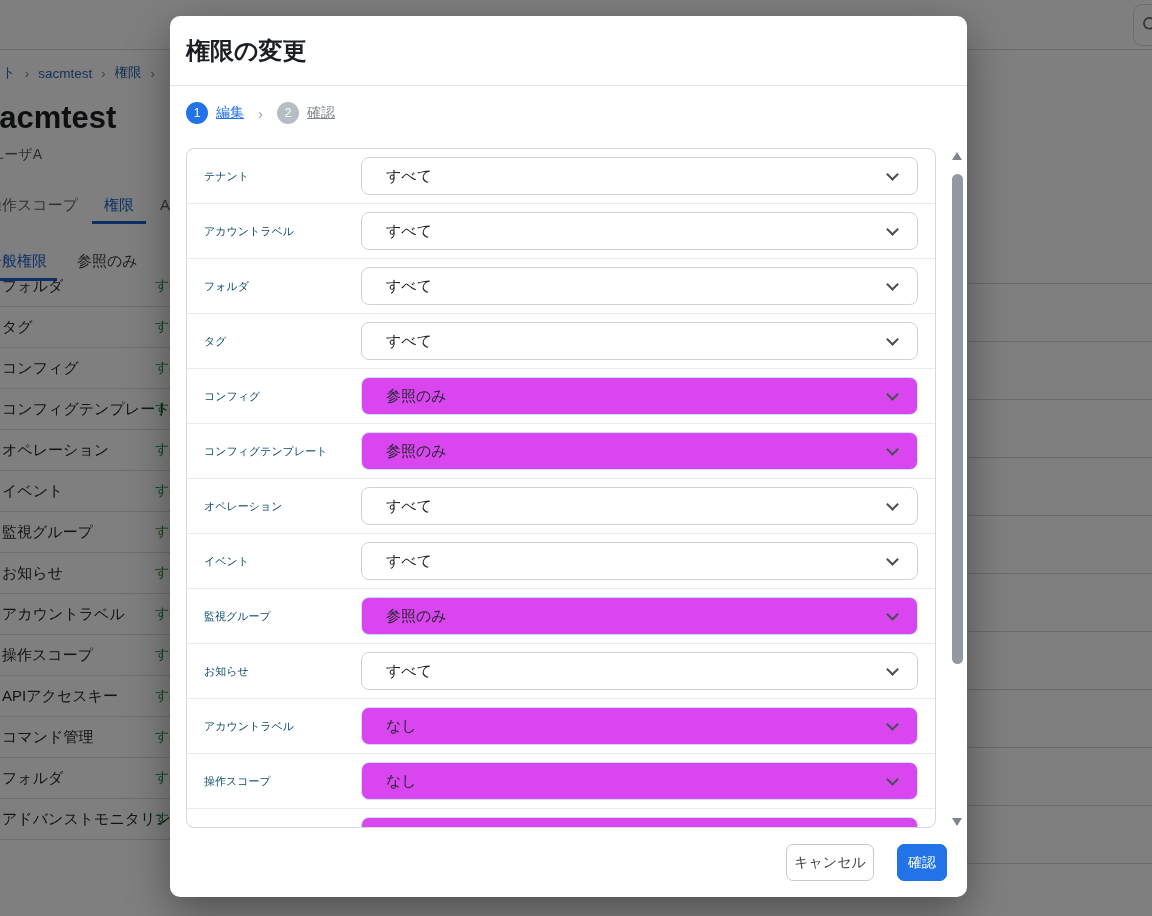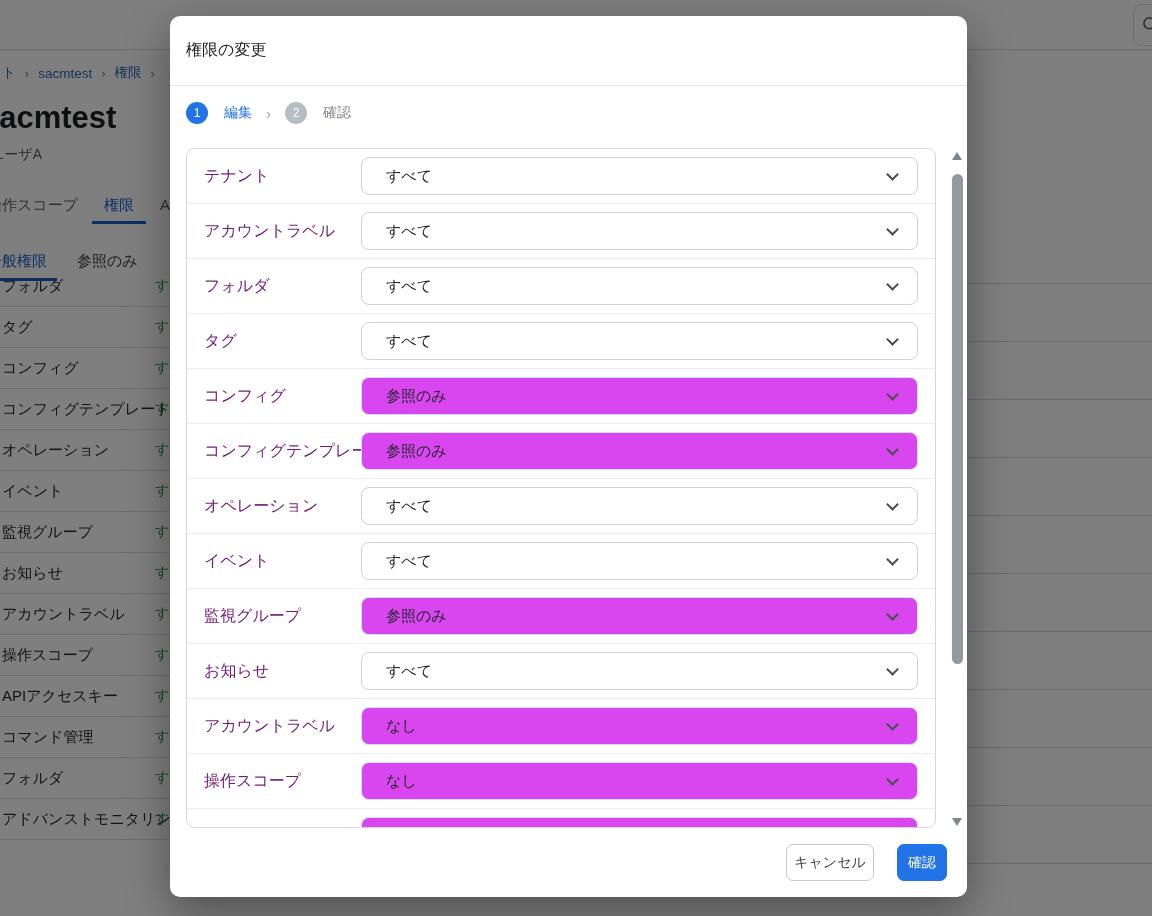--- a/index.html
+++ b/index.html
@@ -36,34 +36,34 @@
   .bg-row-value { position:absolute; left:169px; font-size:14px; color:#1e8e3e; white-space:nowrap; }
   .bg-right-lines { position:absolute; left:967px; right:0; top:226px; bottom:0;
     background:repeating-linear-gradient(to bottom, transparent 0 57px, #d4d6da 57px 58px); }
   
   .overlay { position:absolute; inset:0; background:rgba(0,0,0,0.5); z-index:5; }
   
   .modal { position:absolute; left:170px; top:16px; width:797px; height:881px;
     background:#fff; border-radius:10px; box-shadow:0 14px 44px rgba(0,0,0,.38); z-index:10; }
   .modal-header { height:70px; display:flex; align-items:center; padding:0 16px;
     border-bottom:1px solid #e4e6e9; }
-  .modal-title { font-size:16px; font-weight:400; color:#1b1f24; }
+  .modal-title { font-size:24px; font-weight:700; color:#1b1f24; }
   .stepper { display:flex; align-items:center; padding:16px 16px 14px; }
   .step { display:flex; align-items:center; font-size:14px; }
   .step-circle { width:22px; height:22px; border-radius:50%; background:#b7bdc5; color:#fff;
     display:flex; align-items:center; justify-content:center; font-size:12px; flex:none; }
-  .step-label { color:#80868b; margin-left:16px; }
+  .step-label { color:#80868b; margin-left:8px;text-decoration:underline; }
   .step.is-active .step-circle { background:#2272e8; }
   .step.is-active .step-label { color:#2272e8; }
   .step-sep { color:#9aa0a6; font-size:15px; margin:0 14px; }
   .form-panel { position:absolute; left:16px; top:132px; width:750px; height:680px;
     border:1px solid #d5d7db; border-radius:8px; overflow:hidden; background:#fff; }
   .form-row { height:55px; display:flex; align-items:center; padding-left:17px;
     border-bottom:1px solid #eaebee; }
-  .form-label { width:157px; flex:none; font-size:16px; color:#701a75; white-space:nowrap; }
+  .form-label { width:157px; flex:none; font-size:11px; color:#0c4a6e; white-space:nowrap; }
   .form-select { flex:1; margin-right:17px; height:38px; border:1px solid #cfd2d6; border-radius:8px;
     display:flex; align-items:center; padding:0 42px 0 24px; font-size:15px; color:#23272e;
     position:relative; background:#fff; cursor:pointer; }
   .form-select.hl { background:#d946ef; border-color:#cdddfb; }
   .chev { position:absolute; right:20px; top:50%; width:9px; height:9px;
     border-right:2px solid #4a4f55; border-bottom:2px solid #4a4f55;
     transform:translateY(-68%) rotate(45deg); }
   
   .sb { position:absolute; right:2px; top:132px; width:15px; height:682px; }
   .sb-up { position:absolute; top:4px; left:2px; width:0; height:0;

